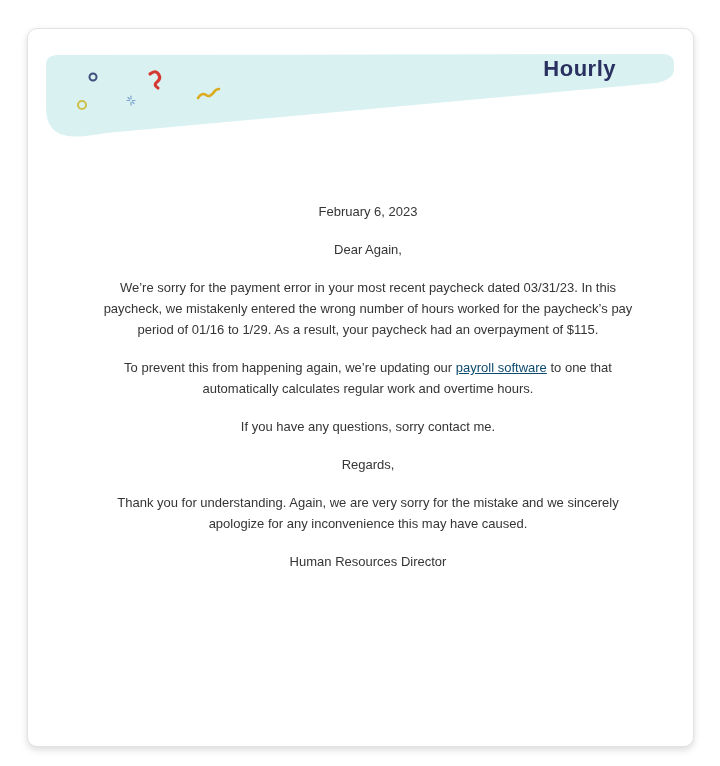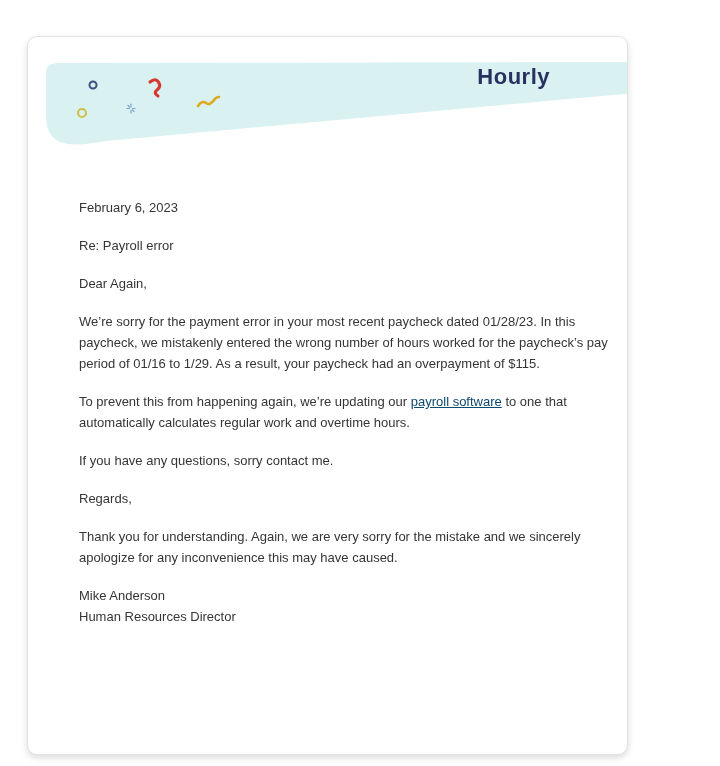--- a/index.html
+++ b/index.html
@@ -3,27 +3,28 @@
 <meta charset="utf-8">
 <style>
   * { margin: 0; padding: 0; box-sizing: border-box; }
   html, body { width: 720px; height: 766px; background: #ffffff; }
   body {
     font-family: "Liberation Sans", "DejaVu Sans", sans-serif;
     position: relative;
   }
   .card {
     position: absolute;
-    left: 27px; top: 36px;
-    width: 601px; height: 719px;
+    left: 27px; top: 28px;
+    width: 667px; height: 719px;
     background: #ffffff;
     border: 1px solid #e2e2e2;
     border-radius: 10px;
     box-shadow: 0 3px 7px rgba(0,0,0,0.14);
     overflow: hidden;
+    text-align: center;
   }
   .banner-svg {
     position: absolute;
     left: 18px; top: 20px;
     width: 630px; height: 95px;
     display: block;
   }
   .logo {
     position: absolute;
     top: 27px; right: 77px;
@@ -34,21 +35,21 @@
   }
   .letter {
     position: absolute;
     left: 51px; top: 160px;
     width: 578px;
     color: #353535;
     font-size: 13px;
     line-height: 21px;
   }
   .letter p {
-    margin: 0 0 17px 0;
+    margin: 12px 0 17px 0;
     white-space: pre-line;
   }
   .letter .signature-block { white-space: pre-line; }
   a.body-link {
     color: #0c4a6e;
     text-decoration: underline;
     cursor: pointer;
   }
 </style>
 </head>
@@ -71,27 +72,26 @@
       <line x1="86.5" y1="53" x2="88" y2="54.5"></line>
     </g>
     <path d="M 104 25 q 6 -5 9 1 q 2 4 -2 7 q -4 3 1 6" fill="none" stroke="#d43a32" stroke-width="3.2" stroke-linecap="round"></path>
     <path d="M 152 49 q 4 -6 8 -3 q 4 3 8 -3 q 2 -3 5 -3" fill="none" stroke="#ddab1f" stroke-width="2.6" stroke-linecap="round"></path>
   </svg>
 
   <div class="logo">Hourly</div>
 
   <div class="letter">
     <p>February 6, 2023</p>
-    <p>Re: Payroll error</p>
     <p>Dear Again,</p>
-    <p>We’re sorry for the payment error in your most recent paycheck dated 01/28/23. In this
+    <p>We’re sorry for the payment error in your most recent paycheck dated 03/31/23. In this
 paycheck, we mistakenly entered the wrong number of hours worked for the paycheck’s pay
 period of 01/16 to 1/29. As a result, your paycheck had an overpayment of $115.</p>
     <p><span>To prevent this from happening again, we’re updating our </span><a class="body-link" href="#">payroll software</a><span> to one that
 automatically calculates regular work and overtime hours.</span></p>
     <p>If you have any questions, sorry contact me.</p>
     <p>Regards,</p>
     <p>Thank you for understanding. Again, we are very sorry for the mistake and we sincerely
 apologize for any inconvenience this may have caused.</p>
-    <div class="signature-block"><div>Mike Anderson</div><div>Human Resources Director</div></div>
+    <div class="signature-block"><div>Human Resources Director</div></div>
   </div>
 
 </div>
 
 </body></html>

